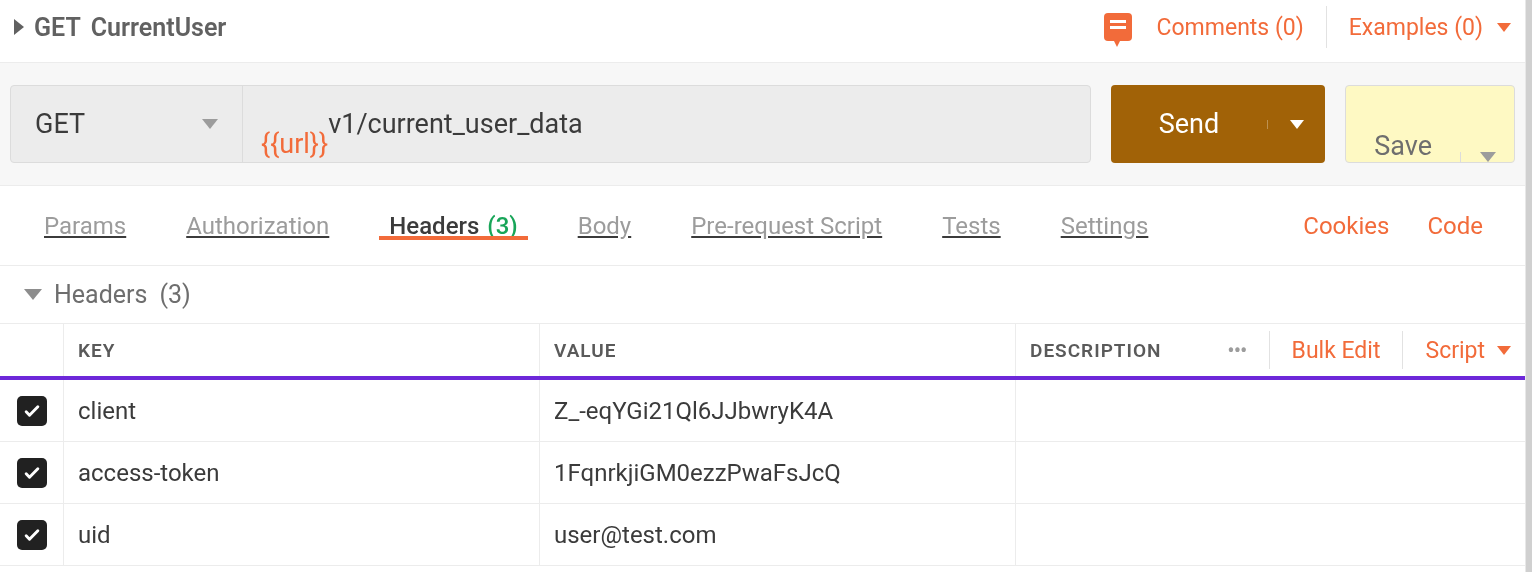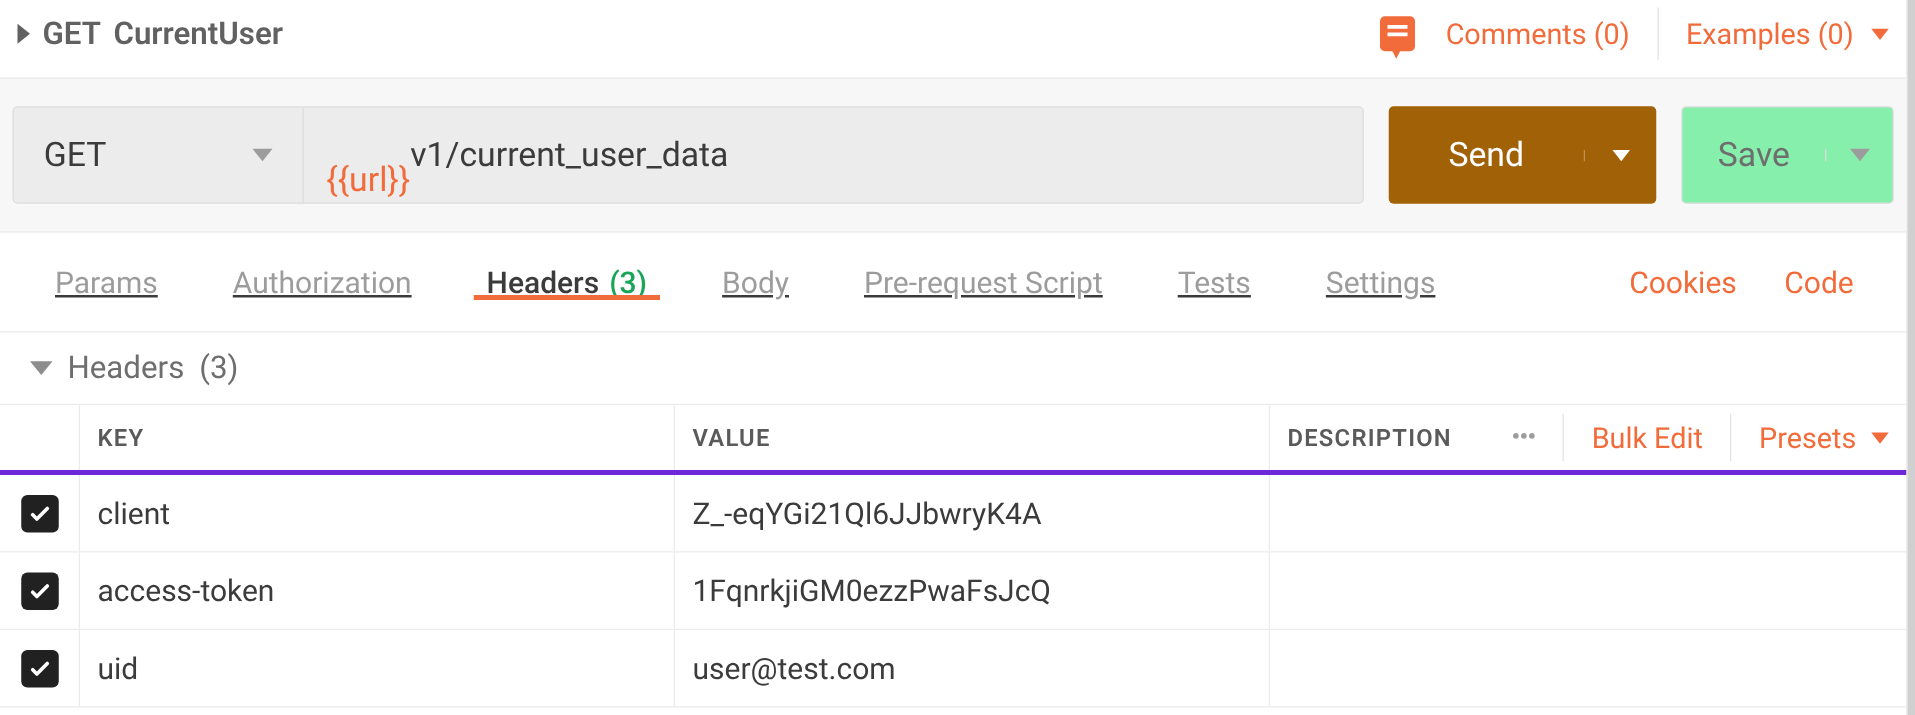--- a/index.html
+++ b/index.html
@@ -130,23 +130,24 @@
 .btn-send {
   background: #a16207;
   color: #fff;
 }
 .btn-send .btn-main { padding: 0 48px; }
 .btn-send .btn-caret {
   width: 58px; display: flex; align-items: center; justify-content: center;
   border-left: 1px solid rgba(255,255,255,0.3);
 }
 .btn-save {
-  background: #86efac;
+  background: #fef9c3;
   color: #6e6e6e;
   border: 1px solid #dcdcdc;
+  align-items: flex-end;
 }
 .btn-save .btn-main { padding: 0 28px; }
 .btn-save .btn-caret {
   width: 54px; display: flex; align-items: center; justify-content: center;
   border-left: 1px solid #dcdcdc;
 }
 
 .tabs-row {
   display: flex;
   align-items: center;
@@ -314,21 +315,21 @@
         <span>VALUE</span>
       </div>
     <div class="col-desc">
       <span>DESCRIPTION</span>
       <div class="col-desc-actions">
         <span class="dots">•••</span>
         <div class="vdiv2"></div>
         <span>Bulk Edit</span>
         <div class="vdiv2"></div>
         <div class="presets">
-          <span>Presets</span>
+          <span>Script</span>
           <span class="tri-down-sm" style="color:#f26b3a"></span>
         </div>
       </div>
     </div>
   </div>
 
   <div id="rows">
       <div class="table-row">
     <div class="col-check">
       <div class="chk">

